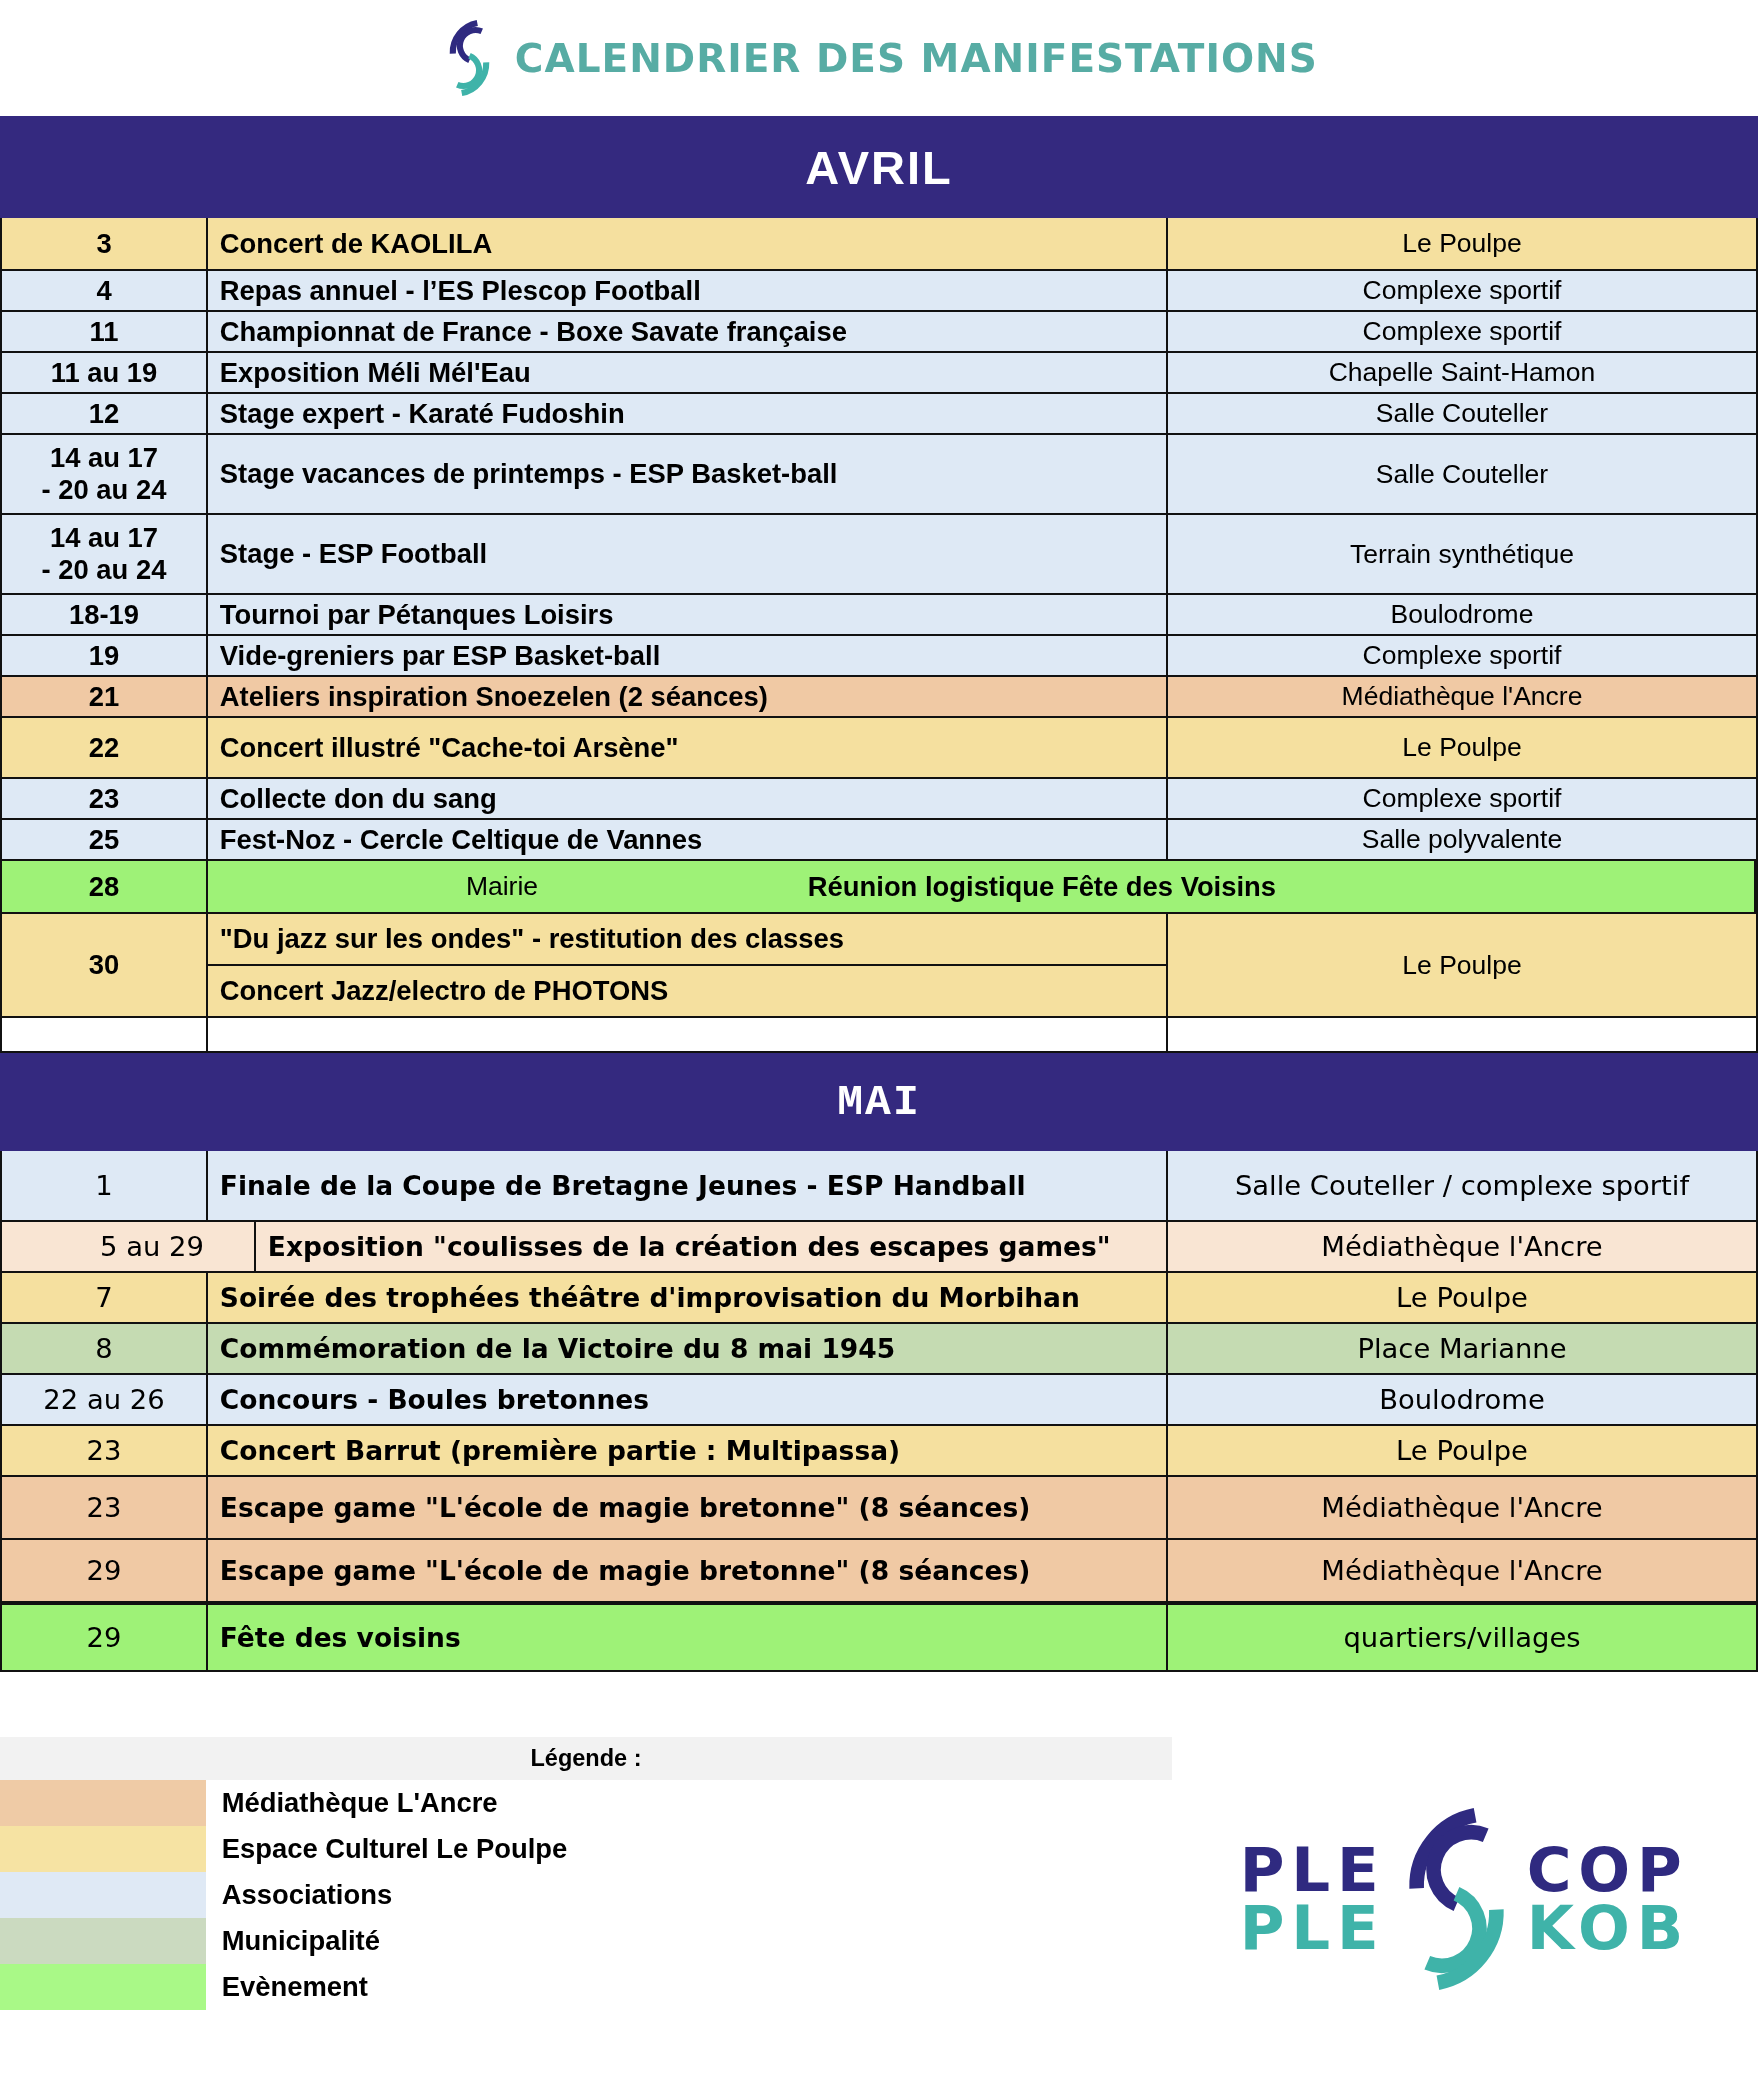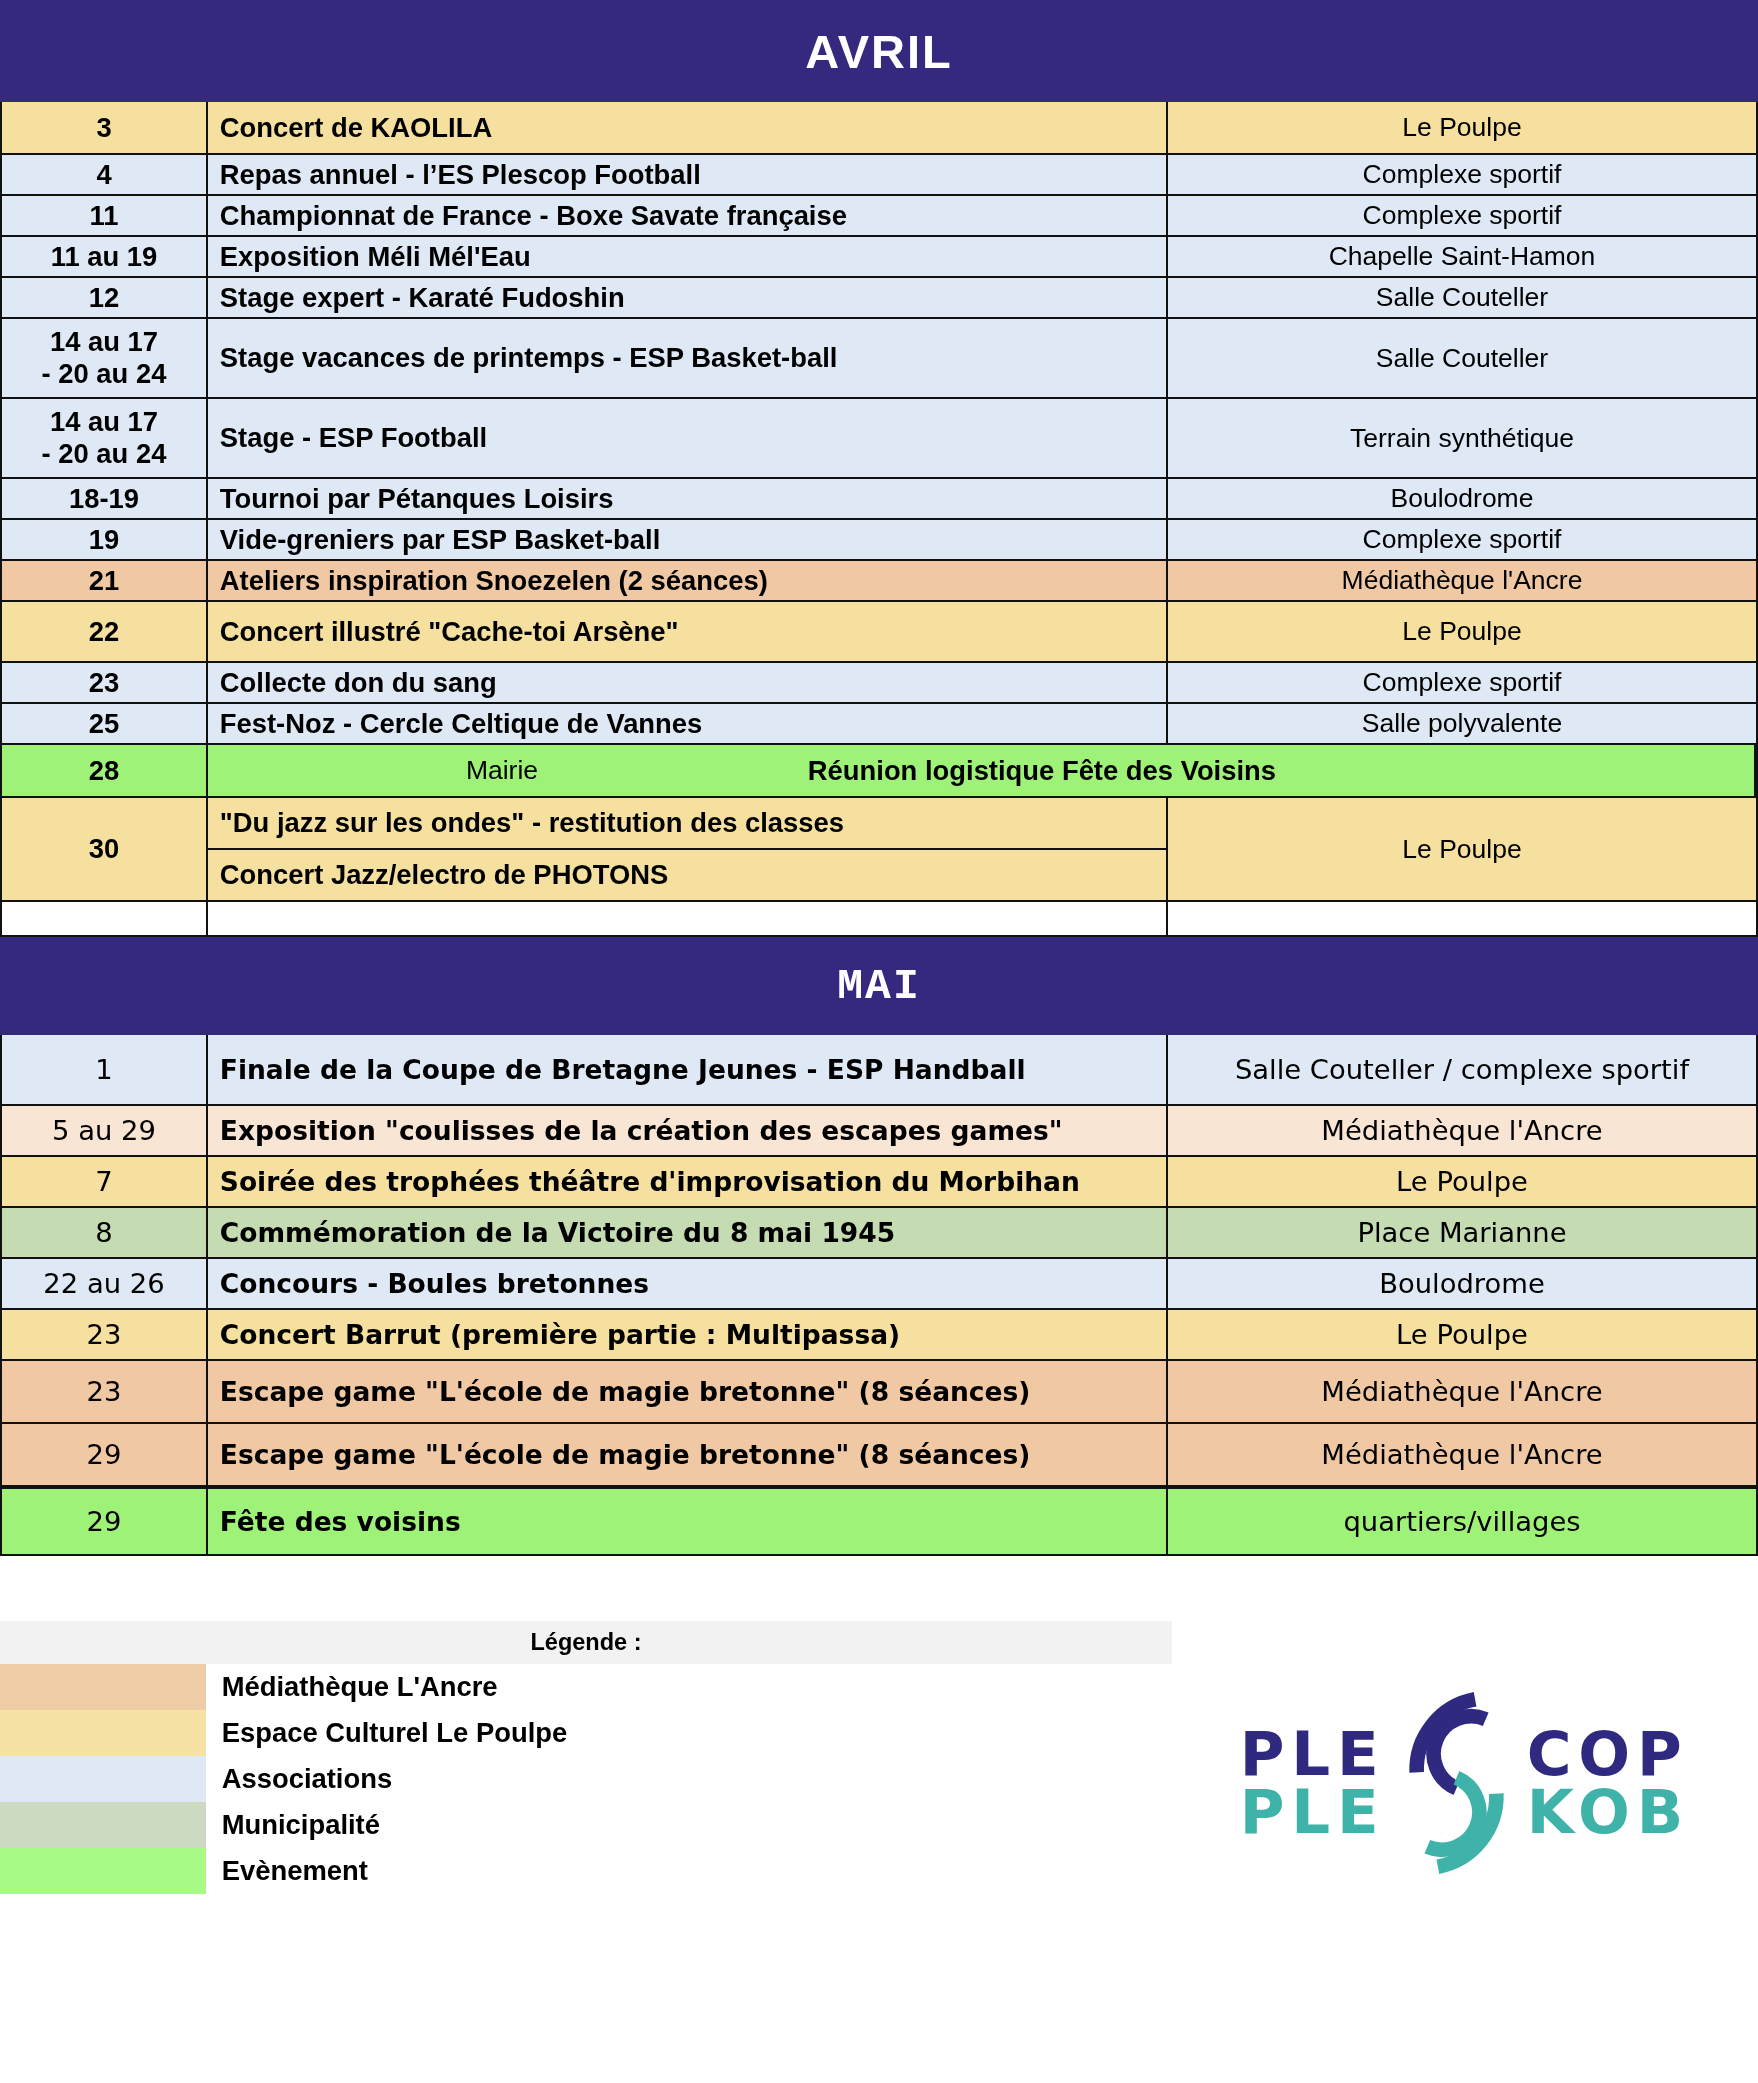--- a/index.html
+++ b/index.html
@@ -38,21 +38,21 @@
   .month-table.rounded,.month-table.rounded .cell.date,
   .month-table.rounded .event-line,.month-table.rounded .cell.location{font-family:"DejaVu Sans",sans-serif;}
   .month-table.rounded .cell.date{font-weight:400;font-size:27.4px;}
   .month-table.rounded .event-line{font-size:26.5px;}
   .month-table.rounded .cell.location{font-size:27.4px;}
 
   
   .cat-poulpe{background:var(--cat-poulpe);}
   .cat-assoc{background:var(--cat-assoc);}
   .cat-ancre{background:var(--cat-ancre);}
-  .cat-ancre-light{background:var(--cat-ancre-light);}
+  .cat-ancre-light{background:var(--cat-ancre-light);padding-left:48px;}
   .cat-event{background:var(--cat-event);}
   .cat-muni{background:var(--cat-muni);}
   .cat-empty{background:var(--cat-empty);}
 
   
   .bottom{display:flex;margin-top:65px;align-items:flex-start;}
   .legend{width:1172px;flex:0 0 1172px;}
   .legend-bar{height:43px;background:var(--legend-bar);display:flex;align-items:center;
               justify-content:center;font-weight:700;font-size:23.5px;}
   .legend-item{display:flex;height:46px;align-items:stretch;}
@@ -69,20 +69,29 @@
   .word-teal{color:var(--logo-teal);}
 
   .stroke-blue{stroke:var(--logo-blue);}
   .stroke-teal{stroke:var(--logo-teal);}
 </style>
 </head>
 <body>
 
 <div class="page">
 
+  <header class="page-header">
+    <svg class="logo-s small" viewBox="0 0 100 140" fill="none" stroke-width="11" aria-hidden="true">
+      <path class="stroke-blue" d="M64,7 A54,54 0 0 0 20,62"></path>
+      <path class="stroke-blue" d="M72,22 A27,27 0 1 0 50,74"></path>
+      <path class="stroke-teal" d="M28,118 A27,27 0 1 0 50,66"></path>
+      <path class="stroke-teal" d="M36,133 A54,54 0 0 0 80,78"></path>
+    </svg>
+    <h1 class="page-title">CALENDRIER DES MANIFESTATIONS</h1>
+  </header>
 
   <section id="months">
       <div class="month-band">AVRIL</div>
       <div class="month-table">
         <div class="cal-row cat-poulpe" style="height: 51px;">
           <div class="cell date">3</div>
           <div class="cell events">
             <div class="event-line">Concert de KAOLILA</div>
           </div>
           <div class="cell location">Le Poulpe</div>

